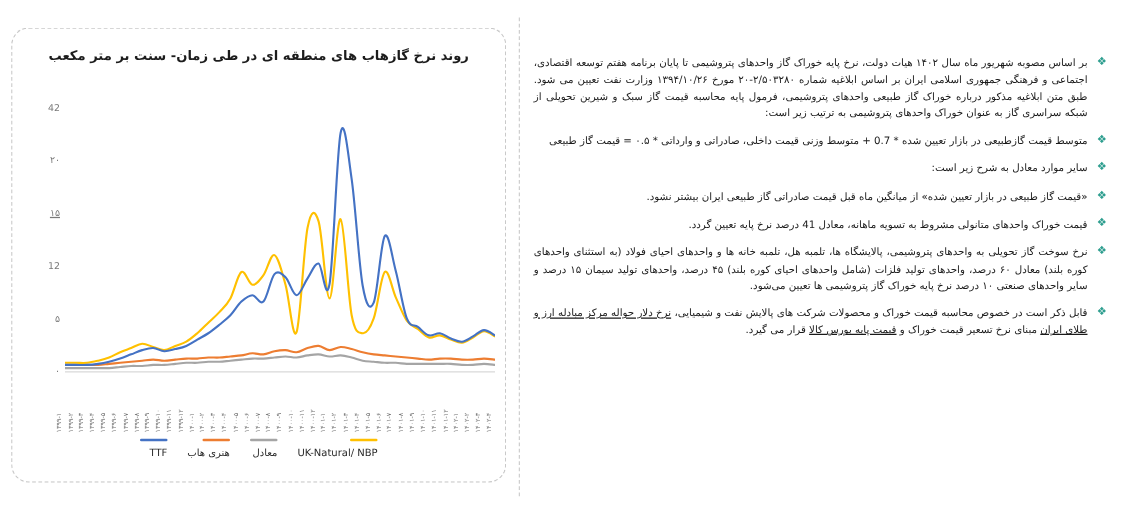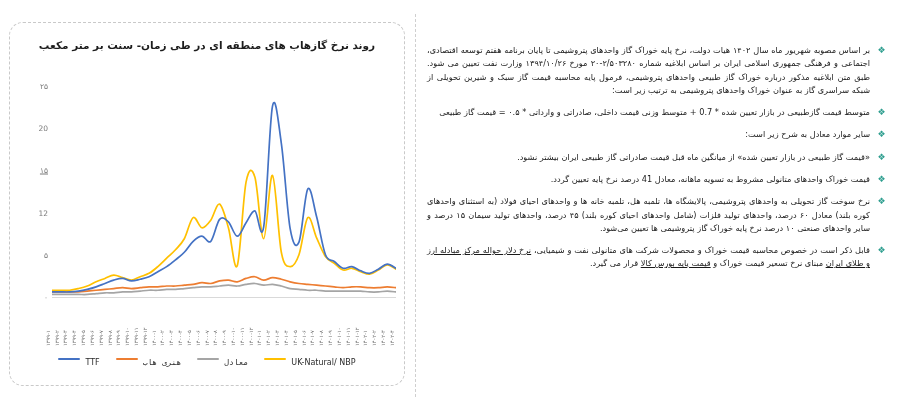--- a/index.html
+++ b/index.html
@@ -91,29 +91,29 @@
     position:absolute;
     left:0;right:0;bottom:18px;
     display:flex;
     flex-direction:row;
     justify-content:center;
     align-items:center;
     gap:16px;
     direction:ltr;
   }
   .legend-item{
-    display:flex;flex-direction:row;align-items:flex-start;gap:5px;
+    display:flex;flex-direction:column;align-items:flex-end;gap:5px;
   }
   .legend-swatch{
     width:22px;height:2.4px;border-radius:1px;display:block;
   }
   .legend-label{
     font-size:8px;color:#2b2b2b;white-space:nowrap;
   }
-  .legend-label.rtl{direction:rtl;font-family:Liberation Mono, monospace;}
+  .legend-label.rtl{direction:rtl;}
 
   
   .text-zone{
     position:relative;
     flex:1 1 auto;
     padding:44px 14px 10px 12px;
     box-sizing:border-box;
     direction:rtl;
   }
   .divider{
@@ -161,22 +161,22 @@
     <div class="chart-card">
 
       <div class="chart-title">روند نرخ گازهاب های منطقه ای در طی زمان- سنت بر متر مکعب</div>
 
       <div class="plot-wrap">
         <div class="y-labels" id="yLabels">
             <div class="y-lab" style="top: 228px;">۰</div>
             <div class="y-lab" style="top: 185.778px;">۵</div>
             <div class="y-lab" style="top: 143.556px;">12</div>
             <div class="y-lab" style="top: 101.333px; text-decoration: underline;">۱۵</div>
-            <div class="y-lab" style="top: 59.1111px;">20</div>
-            <div class="y-lab" style="top: 16.8889px;">۲۵</div>
+            <div class="y-lab" style="top: 59.1111px;">۲۰</div>
+            <div class="y-lab" style="top: 16.8889px;">42</div>
           </div>
         <div class="axis-line"></div>
         <div class="plot-area">
           <svg id="plotSvg" width="344" height="232" viewBox="0 0 344 232" preserveAspectRatio="none">
               <path d="M0.00,225.47 C1.50,225.47 5.82,225.47 8.82,225.47 C11.82,225.47 14.64,225.47 17.64,225.47 C20.64,225.47 23.46,225.47 26.46,225.47 C29.46,225.47 32.28,225.61 35.28,225.47 C38.28,225.32 41.10,224.91 44.10,224.62 C47.10,224.34 49.92,223.92 52.92,223.78 C55.92,223.63 58.74,223.92 61.74,223.78 C64.74,223.63 67.57,223.08 70.56,222.93 C73.56,222.79 76.39,223.08 79.38,222.93 C82.38,222.79 85.21,222.38 88.21,222.09 C91.20,221.80 94.03,221.39 97.03,221.24 C100.02,221.10 102.85,221.39 105.85,221.24 C108.85,221.10 111.67,220.54 114.67,220.40 C117.67,220.26 120.49,220.54 123.49,220.40 C126.49,220.26 129.31,219.84 132.31,219.56 C135.31,219.27 138.13,219.00 141.13,218.71 C144.13,218.42 146.95,218.01 149.95,217.87 C152.95,217.72 155.77,218.01 158.77,217.87 C161.77,217.72 164.59,217.31 167.59,217.02 C170.59,216.74 173.41,216.18 176.41,216.18 C179.41,216.18 182.23,217.17 185.23,217.02 C188.23,216.88 191.05,215.76 194.05,215.33 C197.05,214.90 199.87,214.35 202.87,214.49 C205.87,214.63 208.69,216.03 211.69,216.18 C214.69,216.32 217.51,215.19 220.51,215.33 C223.51,215.48 226.33,216.30 229.33,217.02 C232.33,217.74 235.15,218.98 238.15,219.56 C241.15,220.13 243.98,220.11 246.97,220.40 C249.97,220.69 252.80,221.10 255.79,221.24 C258.79,221.39 261.62,221.10 264.62,221.24 C267.61,221.39 270.44,221.95 273.44,222.09 C276.43,222.23 279.26,222.09 282.26,222.09 C285.26,222.09 288.08,222.09 291.08,222.09 C294.08,222.09 296.90,222.09 299.90,222.09 C302.90,222.09 305.72,221.95 308.72,222.09 C311.72,222.23 314.54,222.79 317.54,222.93 C320.54,223.08 323.36,223.08 326.36,222.93 C329.36,222.79 332.18,222.09 335.18,222.09 C338.18,222.09 342.50,222.79 344.00,222.93" fill="none" stroke="#A5A5A5" stroke-width="1.7" stroke-linecap="round" stroke-linejoin="round" vector-effect="non-scaling-stroke"></path>
               <path d="M0.00,222.93 C1.50,222.93 5.82,222.93 8.82,222.93 C11.82,222.93 14.64,222.93 17.64,222.93 C20.64,222.93 23.46,223.08 26.46,222.93 C29.46,222.79 32.28,222.38 35.28,222.09 C38.28,221.80 41.10,221.53 44.10,221.24 C47.10,220.96 49.92,220.69 52.92,220.40 C55.92,220.11 58.74,219.84 61.74,219.56 C64.74,219.27 67.57,218.71 70.56,218.71 C73.56,218.71 76.39,219.56 79.38,219.56 C82.38,219.56 85.21,219.00 88.21,218.71 C91.20,218.42 94.03,218.01 97.03,217.87 C100.02,217.72 102.85,218.01 105.85,217.87 C108.85,217.72 111.67,217.17 114.67,217.02 C117.67,216.88 120.49,217.17 123.49,217.02 C126.49,216.88 129.31,216.46 132.31,216.18 C135.31,215.89 138.13,215.76 141.13,215.33 C144.13,214.90 146.95,213.79 149.95,213.64 C152.95,213.50 155.77,214.78 158.77,214.49 C161.77,214.20 164.59,212.53 167.59,211.96 C170.59,211.38 173.41,210.97 176.41,211.11 C179.41,211.25 182.23,213.09 185.23,212.80 C188.23,212.51 191.05,210.28 194.05,209.42 C197.05,208.56 199.87,207.45 202.87,207.73 C205.87,208.02 208.69,210.97 211.69,211.11 C214.69,211.25 217.51,208.72 220.51,208.58 C223.51,208.43 226.33,209.55 229.33,210.27 C232.33,210.98 235.15,212.08 238.15,212.80 C241.15,213.52 243.98,214.06 246.97,214.49 C249.97,214.92 252.80,215.05 255.79,215.33 C258.79,215.62 261.62,215.89 264.62,216.18 C267.61,216.46 270.44,216.74 273.44,217.02 C276.43,217.31 279.26,217.58 282.26,217.87 C285.26,218.15 288.08,218.71 291.08,218.71 C294.08,218.71 296.90,218.01 299.90,217.87 C302.90,217.72 305.72,217.72 308.72,217.87 C311.72,218.01 314.54,218.57 317.54,218.71 C320.54,218.85 323.36,218.85 326.36,218.71 C329.36,218.57 332.18,217.87 335.18,217.87 C338.18,217.87 342.50,218.57 344.00,218.71" fill="none" stroke="#ED7D31" stroke-width="1.7" stroke-linecap="round" stroke-linejoin="round" vector-effect="non-scaling-stroke"></path>
               <path d="M0.00,221.24 C1.50,221.24 5.82,221.24 8.82,221.24 C11.82,221.24 14.64,221.53 17.64,221.24 C20.64,220.96 23.46,220.27 26.46,219.56 C29.46,218.84 32.28,218.17 35.28,217.02 C38.28,215.87 41.10,214.09 44.10,212.80 C47.10,211.51 49.92,210.57 52.92,209.42 C55.92,208.27 58.74,206.19 61.74,206.04 C64.74,205.90 67.57,207.72 70.56,208.58 C73.56,209.44 76.39,211.25 79.38,211.11 C82.38,210.97 85.21,208.88 88.21,207.73 C91.20,206.58 94.03,206.08 97.03,204.36 C100.02,202.63 102.85,200.18 105.85,197.60 C108.85,195.02 111.67,192.03 114.67,189.16 C117.67,186.28 120.49,184.01 123.49,180.71 C126.49,177.41 129.31,175.19 132.31,169.73 C135.31,164.28 138.13,150.49 141.13,148.62 C144.13,146.76 146.95,158.32 149.95,158.76 C152.95,159.19 155.77,155.18 158.77,151.16 C161.77,147.14 164.59,133.82 167.59,135.11 C170.59,136.40 173.41,148.28 176.41,158.76 C179.41,169.24 182.23,204.51 185.23,196.76 C188.23,189.00 191.05,128.23 194.05,113.16 C197.05,98.08 199.87,98.47 202.87,108.09 C205.87,117.71 208.69,170.02 211.69,169.73 C214.69,169.45 217.51,104.10 220.51,106.40 C223.51,108.70 226.33,167.74 229.33,183.24 C232.33,198.75 235.15,197.17 238.15,197.60 C241.15,198.03 243.98,194.10 246.97,185.78 C249.97,177.45 252.80,151.49 255.79,148.62 C258.79,145.75 261.62,162.29 264.62,168.89 C267.61,175.49 270.44,183.16 273.44,187.47 C276.43,191.77 279.26,191.93 282.26,194.22 C285.26,196.52 288.08,200.12 291.08,200.98 C294.08,201.84 296.90,199.00 299.90,199.29 C302.90,199.58 305.72,201.66 308.72,202.67 C311.72,203.67 314.54,205.49 317.54,205.20 C320.54,204.91 323.36,202.56 326.36,200.98 C329.36,199.40 332.18,196.05 335.18,195.91 C338.18,195.77 342.50,199.42 344.00,200.13" fill="none" stroke="#FFC000" stroke-width="1.7" stroke-linecap="round" stroke-linejoin="round" vector-effect="non-scaling-stroke"></path>
               <path d="M0.00,222.93 C1.50,222.93 5.82,222.93 8.82,222.93 C11.82,222.93 14.64,223.08 17.64,222.93 C20.64,222.79 23.46,222.52 26.46,222.09 C29.46,221.66 32.28,221.12 35.28,220.40 C38.28,219.68 41.10,218.87 44.10,217.87 C47.10,216.86 49.92,215.64 52.92,214.49 C55.92,213.34 58.74,211.97 61.74,211.11 C64.74,210.25 67.57,209.28 70.56,209.42 C73.56,209.57 76.39,211.81 79.38,211.96 C82.38,212.10 85.21,210.98 88.21,210.27 C91.20,209.55 94.03,209.03 97.03,207.73 C100.02,206.44 102.85,204.39 105.85,202.67 C108.85,200.94 111.67,199.61 114.67,197.60 C117.67,195.59 120.49,193.28 123.49,190.84 C126.49,188.40 129.31,186.40 132.31,183.24 C135.31,180.09 138.13,174.99 141.13,172.27 C144.13,169.54 146.95,167.20 149.95,167.20 C152.95,167.20 155.77,175.14 158.77,172.27 C161.77,169.40 164.59,153.61 167.59,150.31 C170.59,147.01 173.41,149.97 176.41,152.84 C179.41,155.72 182.23,167.06 185.23,167.20 C188.23,167.34 191.05,158.00 194.05,153.69 C197.05,149.38 199.87,141.15 202.87,141.87 C205.87,142.58 208.69,175.71 211.69,157.91 C214.69,140.11 217.51,51.37 220.51,37.16 C223.51,22.94 226.33,53.50 229.33,74.31 C232.33,95.13 235.15,142.80 238.15,159.60 C241.15,176.40 243.98,179.86 246.97,173.11 C249.97,166.36 252.80,124.22 255.79,119.91 C258.79,115.60 261.62,136.58 264.62,147.78 C267.61,158.98 270.44,178.17 273.44,185.78 C276.43,193.39 279.26,190.24 282.26,192.53 C285.26,194.83 288.08,198.43 291.08,199.29 C294.08,200.15 296.90,197.17 299.90,197.60 C302.90,198.03 305.72,200.67 308.72,201.82 C311.72,202.97 314.54,204.64 317.54,204.36 C320.54,204.07 323.36,201.71 326.36,200.13 C329.36,198.55 332.18,195.21 335.18,195.07 C338.18,194.92 342.50,198.57 344.00,199.29" fill="none" stroke="#4472C4" stroke-width="1.7" stroke-linecap="round" stroke-linejoin="round" vector-effect="non-scaling-stroke"></path>
             </svg>
         </div>
@@ -267,18 +267,18 @@
         <div class="bullet-row">
           <span class="bullet-mark">❖</span>
           <span class="bullet-text">قیمت خوراک واحدهای متانولی مشروط به تسویه ماهانه، معادل 41 درصد نرخ پایه تعیین گردد.</span>
         </div>
         <div class="bullet-row">
           <span class="bullet-mark">❖</span>
           <span class="bullet-text">نرخ سوخت گاز تحویلی به واحدهای پتروشیمی، پالایشگاه ها، تلمبه هل، تلمبه خانه ها و واحدهای احیای فولاد (به استثنای واحدهای کوره بلند) معادل ۶۰ درصد، واحدهای تولید فلزات (شامل واحدهای احیای کوره بلند) ۴۵ درصد، واحدهای تولید سیمان ۱۵ درصد و سایر واحدهای صنعتی ۱۰ درصد نرخ پایه خوراک گاز پتروشیمی ها  تعیین می‌شود.</span>
         </div>
         <div class="bullet-row">
           <span class="bullet-mark">❖</span>
-          <span class="bullet-text b7"><span>قابل ذکر است در  خصوص محاسبه  قیمت خوراک و محصولات  شرکت های متانولی نفت و شیمیایی، </span><span class="u">نرخ دلار حواله مرکز مبادله ارز و  طلای ایران</span><span> مبنای نرخ تسعیر قیمت خوراک و </span><span class="u">قیمت پایه بورس کالا</span><span> قرار می گیرد.</span></span>
+          <span class="bullet-text b7"><span>قابل ذکر است در  خصوص محاسبه  قیمت خوراک و محصولات  شرکت های پالایش نفت و شیمیایی، </span><span class="u">نرخ دلار حواله مرکز مبادله ارز و  طلای ایران</span><span> مبنای نرخ تسعیر قیمت خوراک و </span><span class="u">قیمت پایه بورس کالا</span><span> قرار می گیرد.</span></span>
         </div>
       </div>
   </div>
 
 </div>
 
 </body></html>

